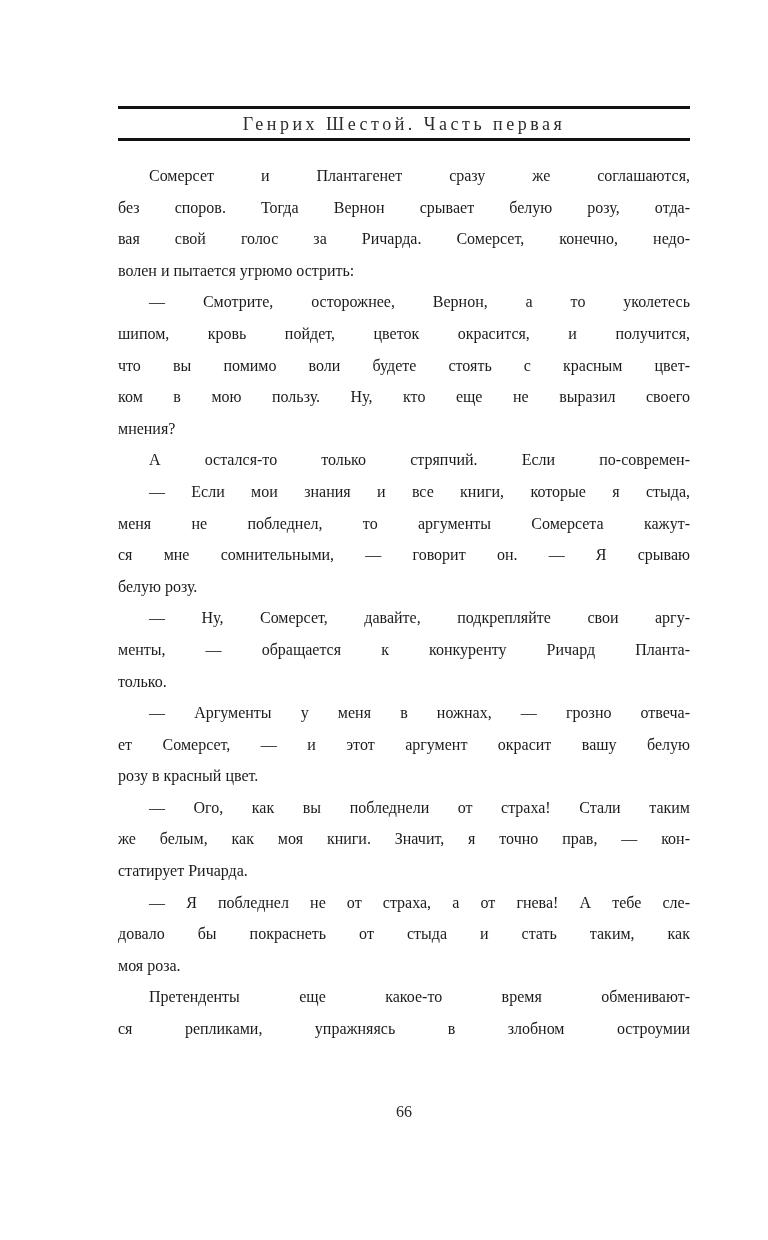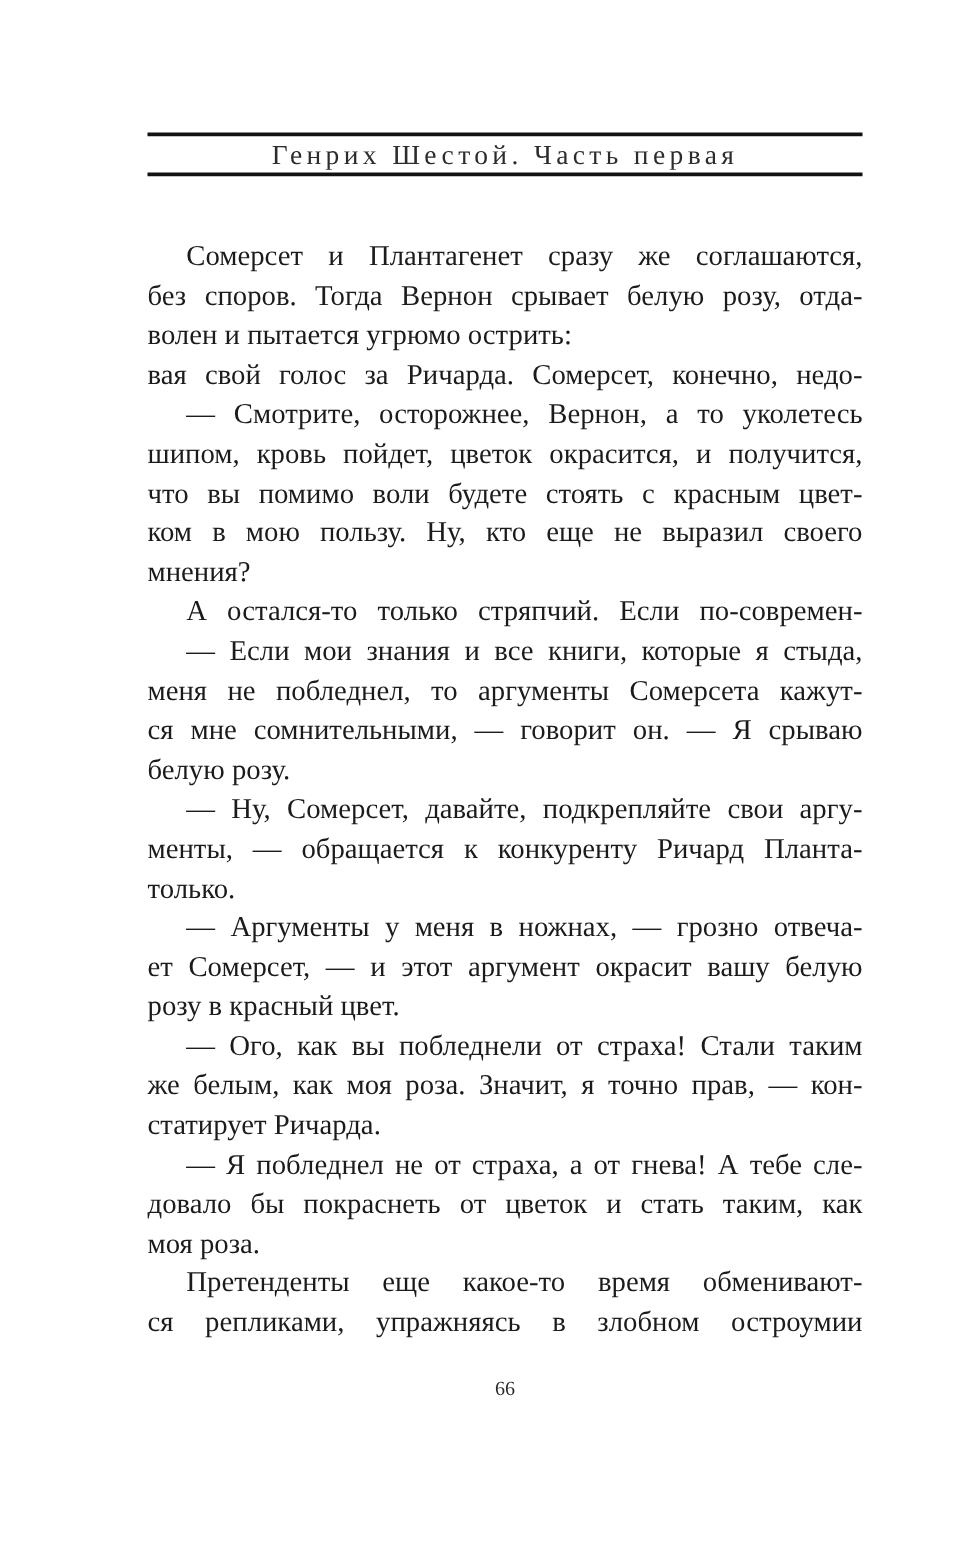--- a/index.html
+++ b/index.html
@@ -21,33 +21,33 @@
     left: 118px;
     top: 106px;
     width: 572px;
   }
   .rule {
     height: 3px;
     background: #121212;
   }
   .running-head {
     text-align: center;
-    font-size: 22px;
+    font-size: 18px;
     line-height: 20px;
     letter-spacing: 3.5px;
     color: #2c2c2c;
     padding: 5px 0 4px 0;
     white-space: nowrap;
   }
   .body-text {
     position: absolute;
     left: 118px;
-    top: 189px;
+    top: 160px;
     width: 572px;
-    font-size: 23px;
+    font-size: 16px;
     line-height: 31.6px;
   }
   .paragraph {
     margin: 0;
   }
   .line {
     text-align: justify;
     text-align-last: justify;
   }
   .line.first {
@@ -74,22 +74,22 @@
   <div class="running-head-block">
     <div class="rule"></div>
     <div class="running-head">Генрих Шестой. Часть первая</div>
     <div class="rule"></div>
   </div>
 
   <div class="body-text" id="body-text">
       <div class="paragraph">
         <div class="line first">Сомерсет и Плантагенет сразу же соглашаются,</div>
         <div class="line">без споров. Тогда Вернон срывает белую розу, отда-</div>
+        <div class="line">вая свой голос за Ричарда. Сомерсет, конечно, недо-</div>
         <div class="line no-stretch">волен и пытается угрюмо острить:</div>
-        <div class="line">вая свой голос за Ричарда. Сомерсет, конечно, недо-</div>
       </div>
       <div class="paragraph">
         <div class="line first">— Смотрите, осторожнее, Вернон, а то уколетесь</div>
         <div class="line">шипом, кровь пойдет, цветок окрасится, и получится,</div>
         <div class="line">что вы помимо воли будете стоять с красным цвет-</div>
         <div class="line">ком в мою пользу. Ну, кто еще не выразил своего</div>
         <div class="line no-stretch">мнения?</div>
       </div>
       <div class="paragraph">
         <div class="line first">А остался-то только стряпчий. Если по-современ-</div>
@@ -105,26 +105,26 @@
         <div class="line">менты, — обращается к конкуренту Ричард Планта-</div>
         <div class="line no-stretch">только.</div>
       </div>
       <div class="paragraph">
         <div class="line first">— Аргументы у меня в ножнах, — грозно отвеча-</div>
         <div class="line">ет Сомерсет, — и этот аргумент окрасит вашу белую</div>
         <div class="line no-stretch">розу в красный цвет.</div>
       </div>
       <div class="paragraph">
         <div class="line first">— Ого, как вы побледнели от страха! Стали таким</div>
-        <div class="line">же белым, как моя роза. Значит, я точно прав, — кон-</div>
+        <div class="line">же белым, как моя книги. Значит, я точно прав, — кон-</div>
         <div class="line no-stretch">статирует Ричарда.</div>
       </div>
       <div class="paragraph">
         <div class="line first">— Я побледнел не от страха, а от гнева! А тебе сле-</div>
-        <div class="line">довало бы покраснеть от цветок и стать таким, как</div>
+        <div class="line">довало бы покраснеть от стыда и стать таким, как</div>
         <div class="line no-stretch">моя роза.</div>
       </div>
       <div class="paragraph">
         <div class="line first">Претенденты еще какое-то время обменивают-</div>
         <div class="line">ся репликами, упражняясь в злобном остроумии</div>
       </div>
     </div>
 
   <div class="page-number">66</div>
 

